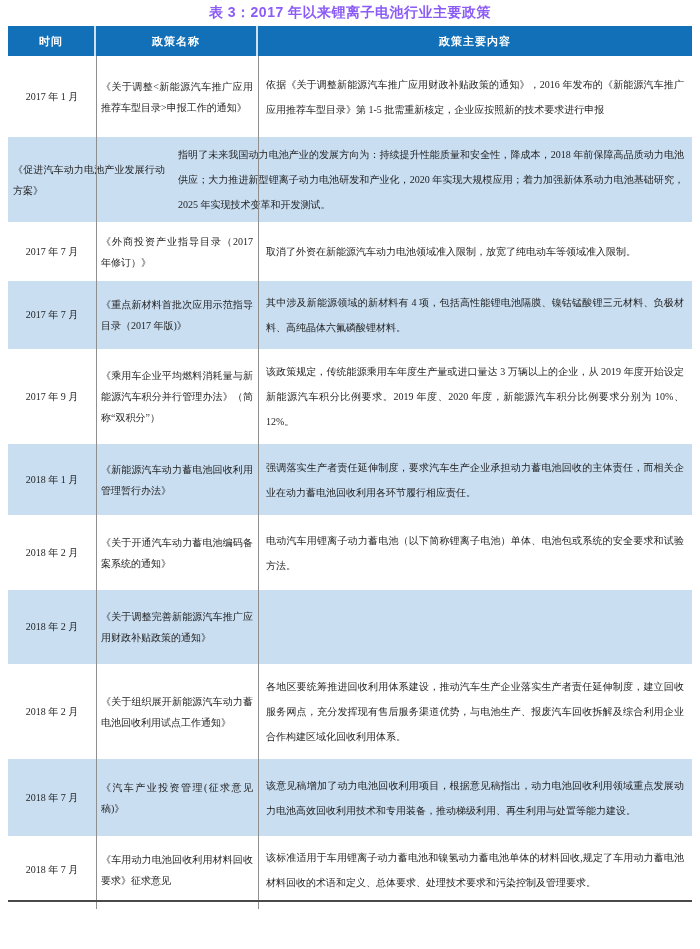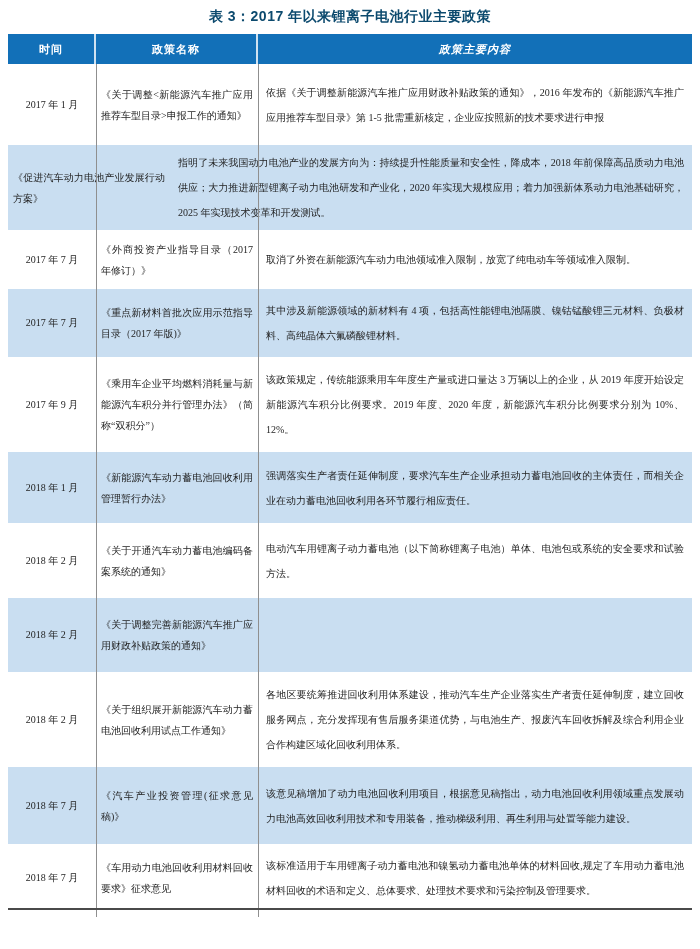--- a/index.html
+++ b/index.html
@@ -12,24 +12,24 @@
   html,body{margin:0;padding:0;background:#fff;}
   .page{
     position:relative;
     width:700px;height:949px;
     background:#fff;
     overflow:hidden;
     color:var(--text);
     font-family:"Liberation Serif","DejaVu Serif",serif;
   }
   .title{
-    height:34px;
+    height:26px;
     display:flex;align-items:center;justify-content:center;
     font-family:"Liberation Sans","DejaVu Sans",sans-serif;
-    font-weight:bold;font-size:14px;color:#0c4a6e;
+    font-weight:bold;font-size:14px;color:#8b5cf6;
     letter-spacing:.5px;
   }
   .table{
     position:relative;
     margin:0 8px;
     width:684px;
   }
   
   .vline{
     position:absolute;top:30px;bottom:0;width:1px;
@@ -44,21 +44,21 @@
     font-family:"Liberation Sans","DejaVu Sans",sans-serif;
     font-weight:bold;color:#fff;font-size:11px;
     letter-spacing:1px;
   }
   .hc{
     display:flex;align-items:center;justify-content:center;
     box-sizing:border-box;
   }
   .hc.c1{flex:0 0 88px;border-right:2px solid rgba(255,255,255,.8);}
   .hc.c2{flex:0 0 162px;border-right:2px solid rgba(255,255,255,.8);}
-  .hc.c3{flex:1 1 auto;font-style:italic;}
+  .hc.c3{flex:1 1 auto;}
   .row{
     display:flex;
     border-top:3px solid #fff;
     background:#fff;
     box-sizing:border-box;
   }
   .row.alt{background:var(--alt-row-bg);}
   .cell{box-sizing:border-box;font-size:10px;}
   .cell.time{
     flex:0 0 88px;

